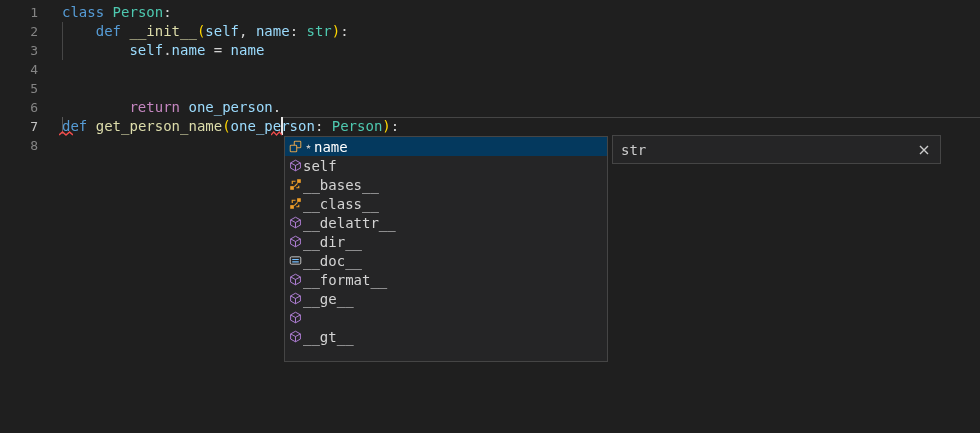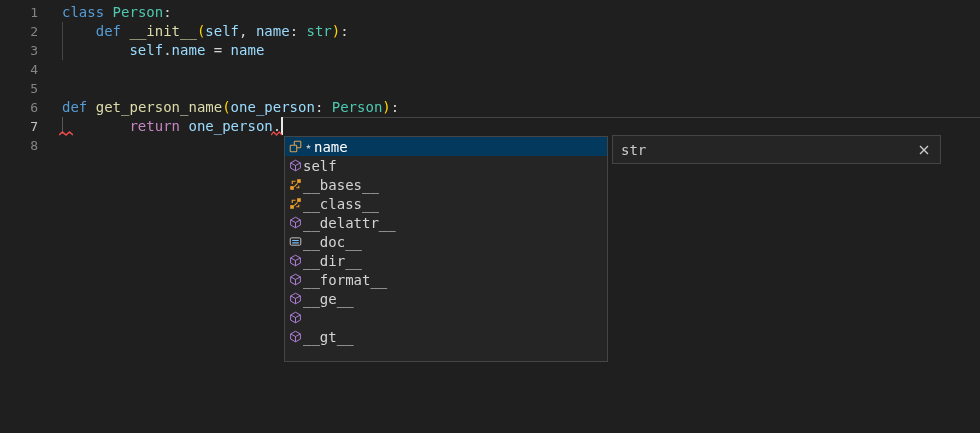--- a/index.html
+++ b/index.html
@@ -66,22 +66,22 @@
       <div class="ln">6</div>
       <div class="ln active">7</div>
       <div class="ln">8</div>
     </div>
   <div class="code">
       <div class="cl"><span class="tok-keyword">class</span><span class="tok-plain"> </span><span class="tok-type">Person</span><span class="tok-plain">:</span></div>
       <div class="cl"><span class="tok-plain">    </span><span class="tok-keyword">def</span><span class="tok-plain"> </span><span class="tok-function">__init__</span><span class="tok-bracket">(</span><span class="tok-variable">self</span><span class="tok-plain">, </span><span class="tok-variable">name</span><span class="tok-plain">: </span><span class="tok-type">str</span><span class="tok-bracket">)</span><span class="tok-plain">:</span></div>
       <div class="cl"><span class="tok-plain">        </span><span class="tok-variable">self</span><span class="tok-plain">.</span><span class="tok-variable">name</span><span class="tok-plain"> = </span><span class="tok-variable">name</span></div>
       <div class="cl"></div>
       <div class="cl"></div>
+      <div class="cl"><span class="tok-plain">        </span><span class="tok-control">return</span><span class="tok-plain"> </span><span class="tok-variable">one_person</span><span class="tok-plain">.</span></div>
       <div class="cl"><span class="tok-keyword">def</span><span class="tok-plain"> </span><span class="tok-function">get_person_name</span><span class="tok-bracket">(</span><span class="tok-variable">one_person</span><span class="tok-plain">: </span><span class="tok-type">Person</span><span class="tok-bracket">)</span><span class="tok-plain">:</span></div>
-      <div class="cl"><span class="tok-plain">        </span><span class="tok-control">return</span><span class="tok-plain"> </span><span class="tok-variable">one_person</span><span class="tok-plain">.</span></div>
       <div class="cl"></div>
     </div>
 
   <div class="indent-guide g1"></div>
   <div class="indent-guide g2"></div>
 
   <div class="cur-line-border"></div>
   <div class="cursor"></div>
 
   <svg class="squiggle sq1" viewBox="0 0 12 5" preserveAspectRatio="none">
@@ -138,34 +138,34 @@
           <svg width="13" height="13" viewBox="0 0 16 16">
             <path d="M8 1.5 L14 4.8 V11.2 L8 14.5 L2 11.2 V4.8 Z" fill="none" stroke="#B180D7" stroke-width="1.2"></path>
             <path d="M2 4.8 L8 8 L14 4.8 M8 8 V14.5" fill="none" stroke="#B180D7" stroke-width="1.2"></path>
           </svg>
         </span>
         <span class="slabel">__delattr__</span>
       </div>
       <div class="srow">
         <span class="sicon">
           <svg width="13" height="13" viewBox="0 0 16 16">
+            <path d="M8 1.5 L14 4.8 V11.2 L8 14.5 L2 11.2 V4.8 Z" fill="none" stroke="#B180D7" stroke-width="1.2"></path>
+            <path d="M2 4.8 L8 8 L14 4.8 M8 8 V14.5" fill="none" stroke="#B180D7" stroke-width="1.2"></path>
+          </svg>
+        </span>
+        <span class="slabel">__dir__</span>
+      </div>
+      <div class="srow">
+        <span class="sicon">
+          <svg width="13" height="13" viewBox="0 0 16 16">
             <rect x="1.5" y="3.5" width="13" height="9" rx="1.5" fill="none" stroke="#C5C5C5" stroke-width="1.2"></rect>
             <path d="M4 6.7 H12 M4 9.7 H12" stroke="#75BEFF" stroke-width="1.4" fill="none"></path>
           </svg>
         </span>
         <span class="slabel">__doc__</span>
-      </div>
-      <div class="srow">
-        <span class="sicon">
-          <svg width="13" height="13" viewBox="0 0 16 16">
-            <path d="M8 1.5 L14 4.8 V11.2 L8 14.5 L2 11.2 V4.8 Z" fill="none" stroke="#B180D7" stroke-width="1.2"></path>
-            <path d="M2 4.8 L8 8 L14 4.8 M8 8 V14.5" fill="none" stroke="#B180D7" stroke-width="1.2"></path>
-          </svg>
-        </span>
-        <span class="slabel">__dir__</span>
       </div>
       <div class="srow">
         <span class="sicon">
           <svg width="13" height="13" viewBox="0 0 16 16">
             <path d="M8 1.5 L14 4.8 V11.2 L8 14.5 L2 11.2 V4.8 Z" fill="none" stroke="#B180D7" stroke-width="1.2"></path>
             <path d="M2 4.8 L8 8 L14 4.8 M8 8 V14.5" fill="none" stroke="#B180D7" stroke-width="1.2"></path>
           </svg>
         </span>
         <span class="slabel">__format__</span>
       </div>

